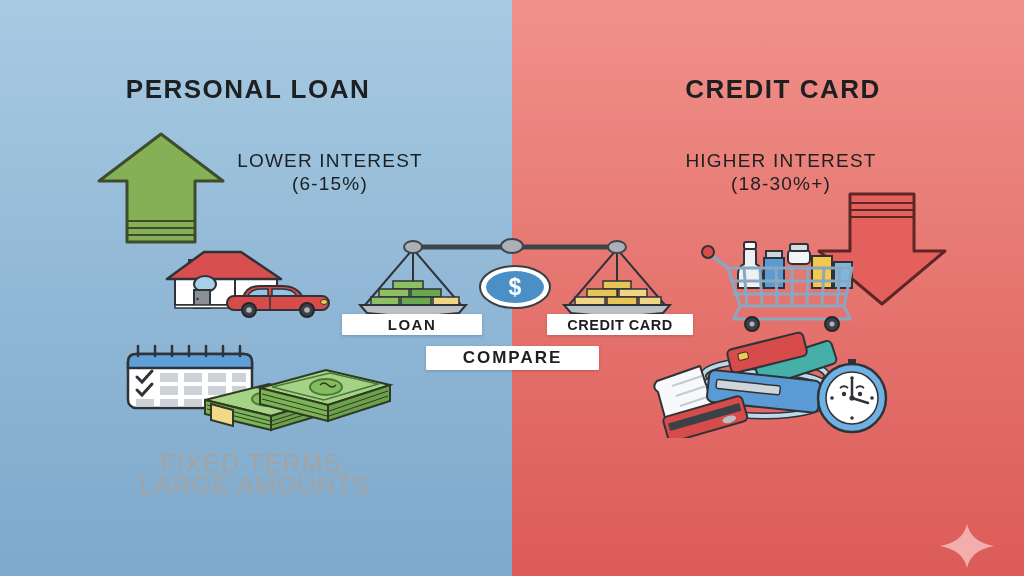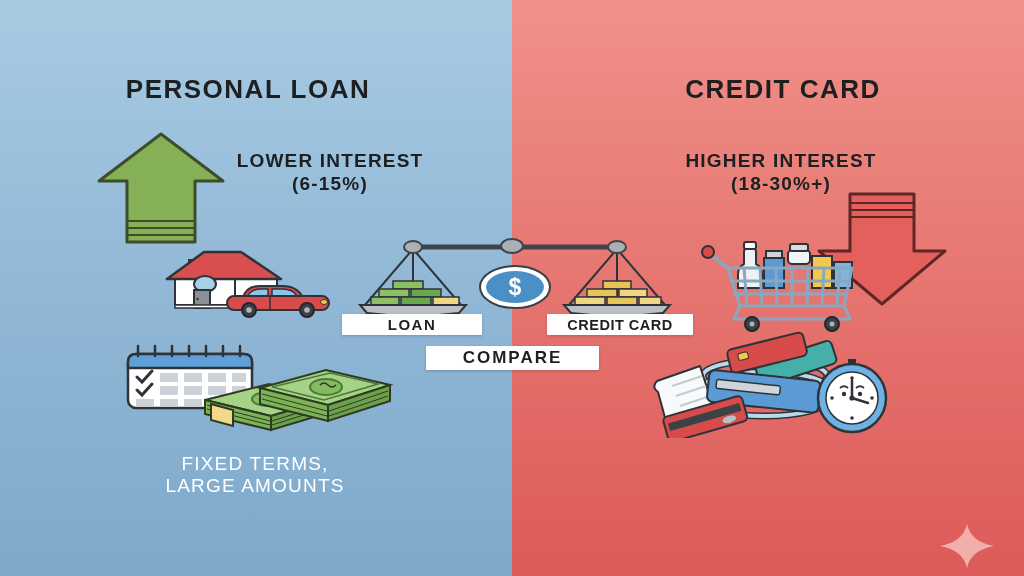--- a/index.html
+++ b/index.html
@@ -5,26 +5,26 @@
   html,body{margin:0;padding:0;background:#2a2a2a;}
   .canvas{position:relative;width:1024px;height:576px;overflow:hidden;
           font-family:"Liberation Sans", sans-serif;color:#1d1f21;padding-left:29px;}
   .bg{position:absolute;top:0;height:576px;width:512px;}
   .bg.left{left:0;background:linear-gradient(180deg,#a8cbe3 0%,#8fb6d5 55%,#7ea9cb 100%);}
   .bg.right{left:512px;background:linear-gradient(180deg,#f0918a 0%,#e5726d 55%,#dc5b58 100%);}
   .title{position:absolute;font-size:26px;font-weight:700;letter-spacing:1.5px;
          text-align:center;white-space:nowrap;}
   .title.lt{left:88px;top:74px;width:320px;}
   .title.rt{left:623px;top:74px;width:320px;}
-  .interest{position:absolute;font-size:19px;font-weight:700;letter-spacing:1.2px;
+  .interest{position:absolute;font-size:19px;font-weight:400;letter-spacing:1.2px;
             text-align:center;line-height:23px;}
   .interest.lt{left:210px;top:149px;width:240px;}
   .interest.rt{left:661px;top:149px;width:240px;}
-  .footer-text{position:absolute;font-size:19px;font-weight:400;letter-spacing:1.2px;
-               text-align:center;line-height:21.5px;color:#ffffff;}
+  .footer-text{position:absolute;font-size:25px;font-weight:400;letter-spacing:1.2px;
+               text-align:center;line-height:21.5px;color:#a3a3a3;}
   .footer-text.lt{left:95px;top:453px;width:320px;}
   .footer-text.rt{left:625px;top:453px;width:320px;}
   .abs{position:absolute;}
   .pill{position:absolute;background:#ffffff;border-radius:1px;
         display:flex;align-items:center;justify-content:center;
         font-weight:700;box-shadow:0 1px 3px rgba(40,40,60,.25);}
   .pill.loan{left:342px;top:314px;width:140px;height:21px;font-size:15px;letter-spacing:1.5px;}
   .pill.cc{left:547px;top:314px;width:146px;height:21px;font-size:14.5px;letter-spacing:.5px;}
   .pill.compare{left:426px;top:346px;width:173px;height:24px;font-size:17px;letter-spacing:2px;}
   svg{display:block;}

